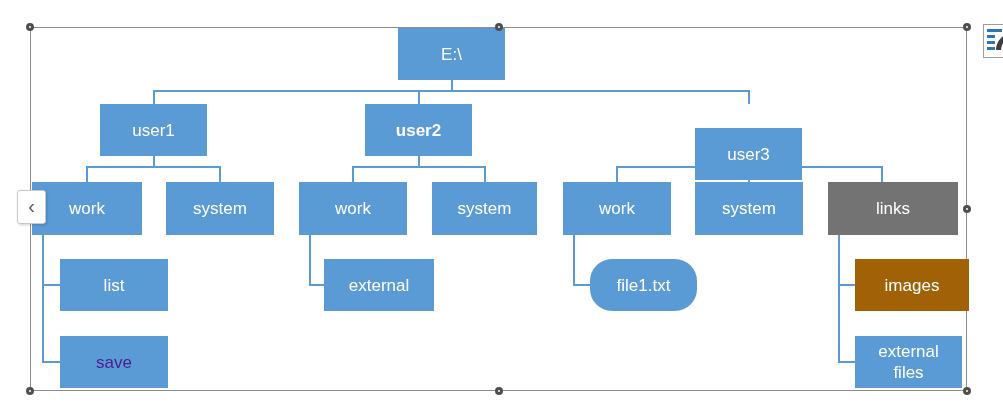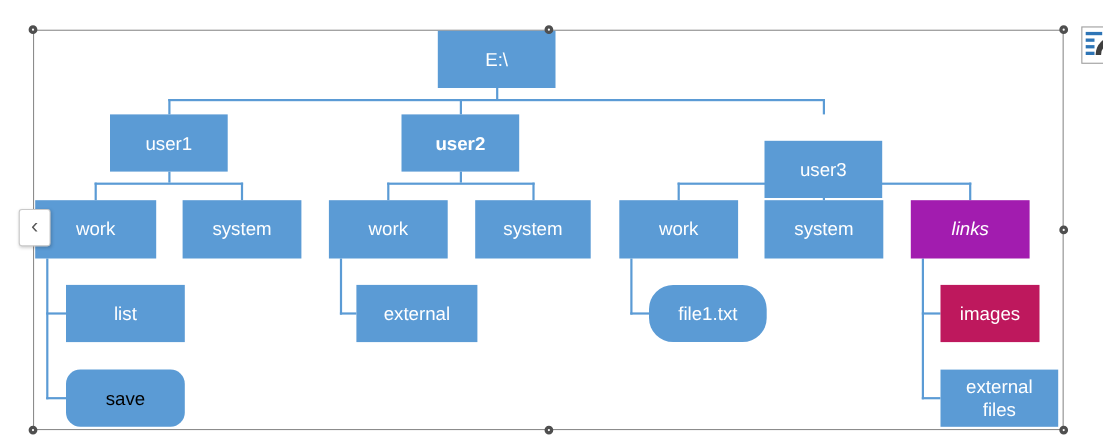--- a/index.html
+++ b/index.html
@@ -92,26 +92,26 @@
       <div class="node" style="left: 398px; top: 28px; width: 107px; height: 52px; background: rgb(91, 155, 213); color: rgb(255, 255, 255);">E:\</div>
       <div class="node" style="left: 100px; top: 104px; width: 107px; height: 52px; background: rgb(91, 155, 213); color: rgb(255, 255, 255);">user1</div>
       <div class="node" style="left: 365px; top: 104px; width: 107px; height: 52px; background: rgb(91, 155, 213); color: rgb(255, 255, 255); font-weight: bold;">user2</div>
       <div class="node" style="left: 695px; top: 104px; width: 107px; height: 52px; background: rgb(91, 155, 213); color: rgb(255, 255, 255); margin-top: 24px;">user3</div>
       <div class="node" style="left: 32px; top: 182px; width: 110px; height: 53px; background: rgb(91, 155, 213); color: rgb(255, 255, 255);">work</div>
       <div class="node" style="left: 166px; top: 182px; width: 108px; height: 53px; background: rgb(91, 155, 213); color: rgb(255, 255, 255);">system</div>
       <div class="node" style="left: 299px; top: 182px; width: 108px; height: 53px; background: rgb(91, 155, 213); color: rgb(255, 255, 255);">work</div>
       <div class="node" style="left: 432px; top: 182px; width: 105px; height: 53px; background: rgb(91, 155, 213); color: rgb(255, 255, 255);">system</div>
       <div class="node" style="left: 563px; top: 182px; width: 108px; height: 53px; background: rgb(91, 155, 213); color: rgb(255, 255, 255);">work</div>
       <div class="node" style="left: 695px; top: 182px; width: 108px; height: 53px; background: rgb(91, 155, 213); color: rgb(255, 255, 255);">system</div>
-      <div class="node" style="left: 828px; top: 182px; width: 108px; height: 53px; background: #a21caf; color: rgb(255, 255, 255); font-style: italic;">links</div>
+      <div class="node" style="left: 828px; top: 182px; width: 130px; height: 53px; background: #737373; color: rgb(255, 255, 255);">links</div>
       <div class="node" style="left: 60px; top: 259px; width: 108px; height: 52px; background: rgb(91, 155, 213); color: rgb(255, 255, 255);">list</div>
-      <div class="node" style="left: 60px; top: 336px; width: 108px; height: 52px; background: rgb(91, 155, 213); color: #000000; border-radius: 13px;">save</div>
+      <div class="node" style="left: 60px; top: 336px; width: 108px; height: 52px; background: rgb(91, 155, 213); color: #4c1d95;">save</div>
       <div class="node" style="left: 324px; top: 259px; width: 110px; height: 52px; background: rgb(91, 155, 213); color: rgb(255, 255, 255);">external</div>
       <div class="node" style="left: 590px; top: 259px; width: 107px; height: 52px; background: rgb(91, 155, 213); color: rgb(255, 255, 255); border-radius: 22px;">file1.txt</div>
-      <div class="node" style="left: 855px; top: 259px; width: 90px; height: 52px; background: #be185d; color: rgb(255, 255, 255);">images</div>
+      <div class="node" style="left: 855px; top: 259px; width: 114px; height: 52px; background: #a16207; color: rgb(255, 255, 255);">images</div>
       <div class="node" style="left: 855px; top: 336px; width: 107px; height: 52px; background: rgb(91, 155, 213); color: rgb(255, 255, 255);">external files</div>
     </div>
 
   <div id="handles-layer">
       <div class="handle" style="left: 30px; top: 27px; border-color: rgb(79, 79, 79);"></div>
       <div class="handle" style="left: 498.5px; top: 27px; border-color: rgb(79, 79, 79);"></div>
       <div class="handle" style="left: 967px; top: 27px; border-color: rgb(79, 79, 79);"></div>
       <div class="handle" style="left: 30px; top: 209px; border-color: rgb(79, 79, 79);"></div>
       <div class="handle" style="left: 967px; top: 209px; border-color: rgb(79, 79, 79);"></div>
       <div class="handle" style="left: 30px; top: 391px; border-color: rgb(79, 79, 79);"></div>

